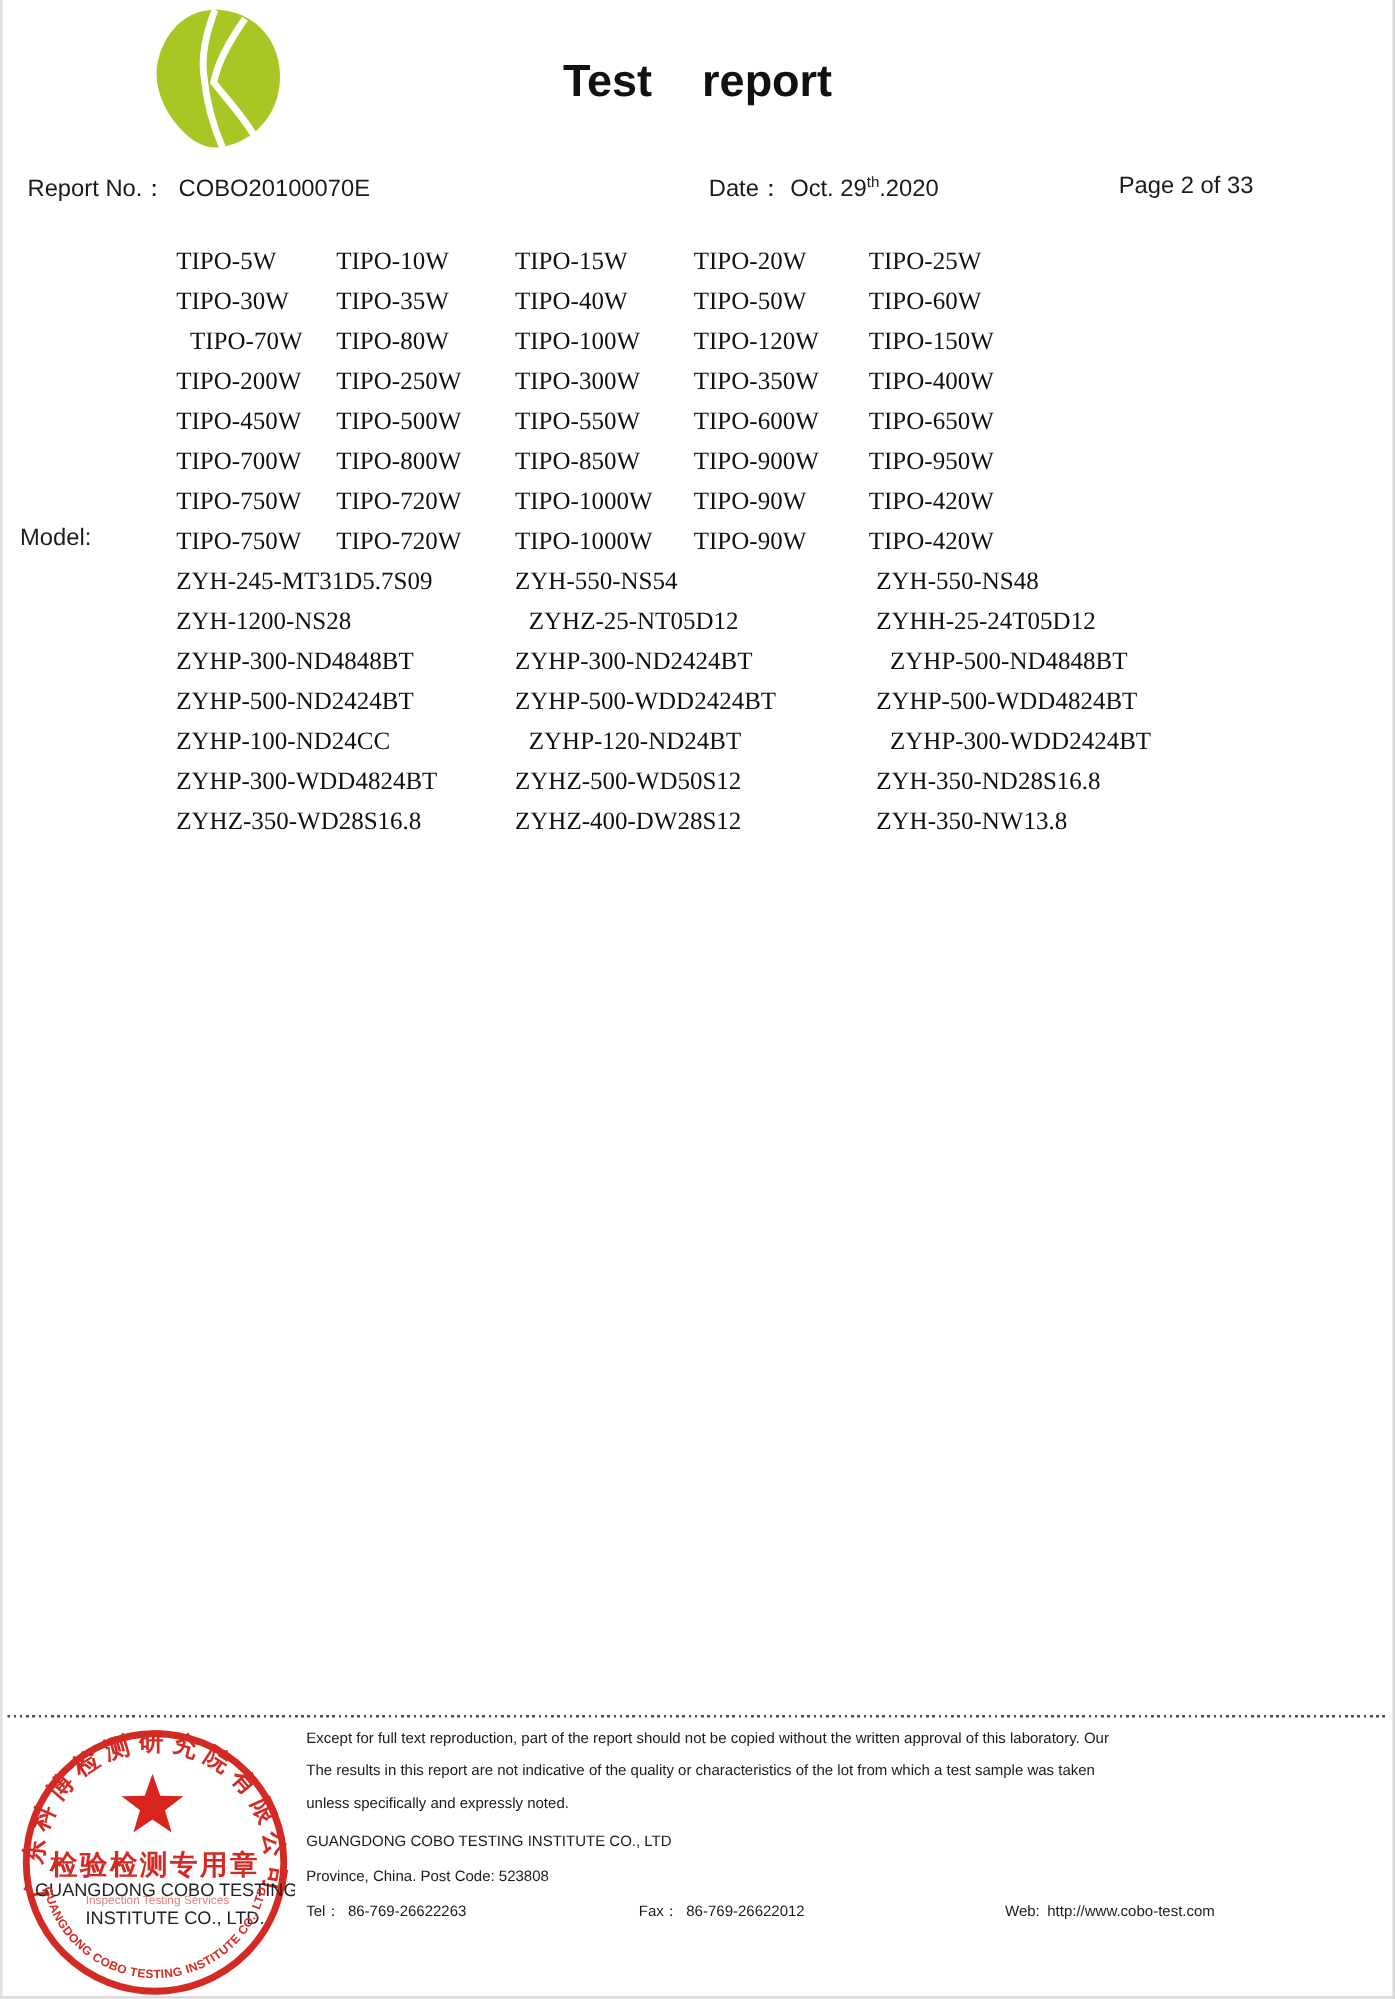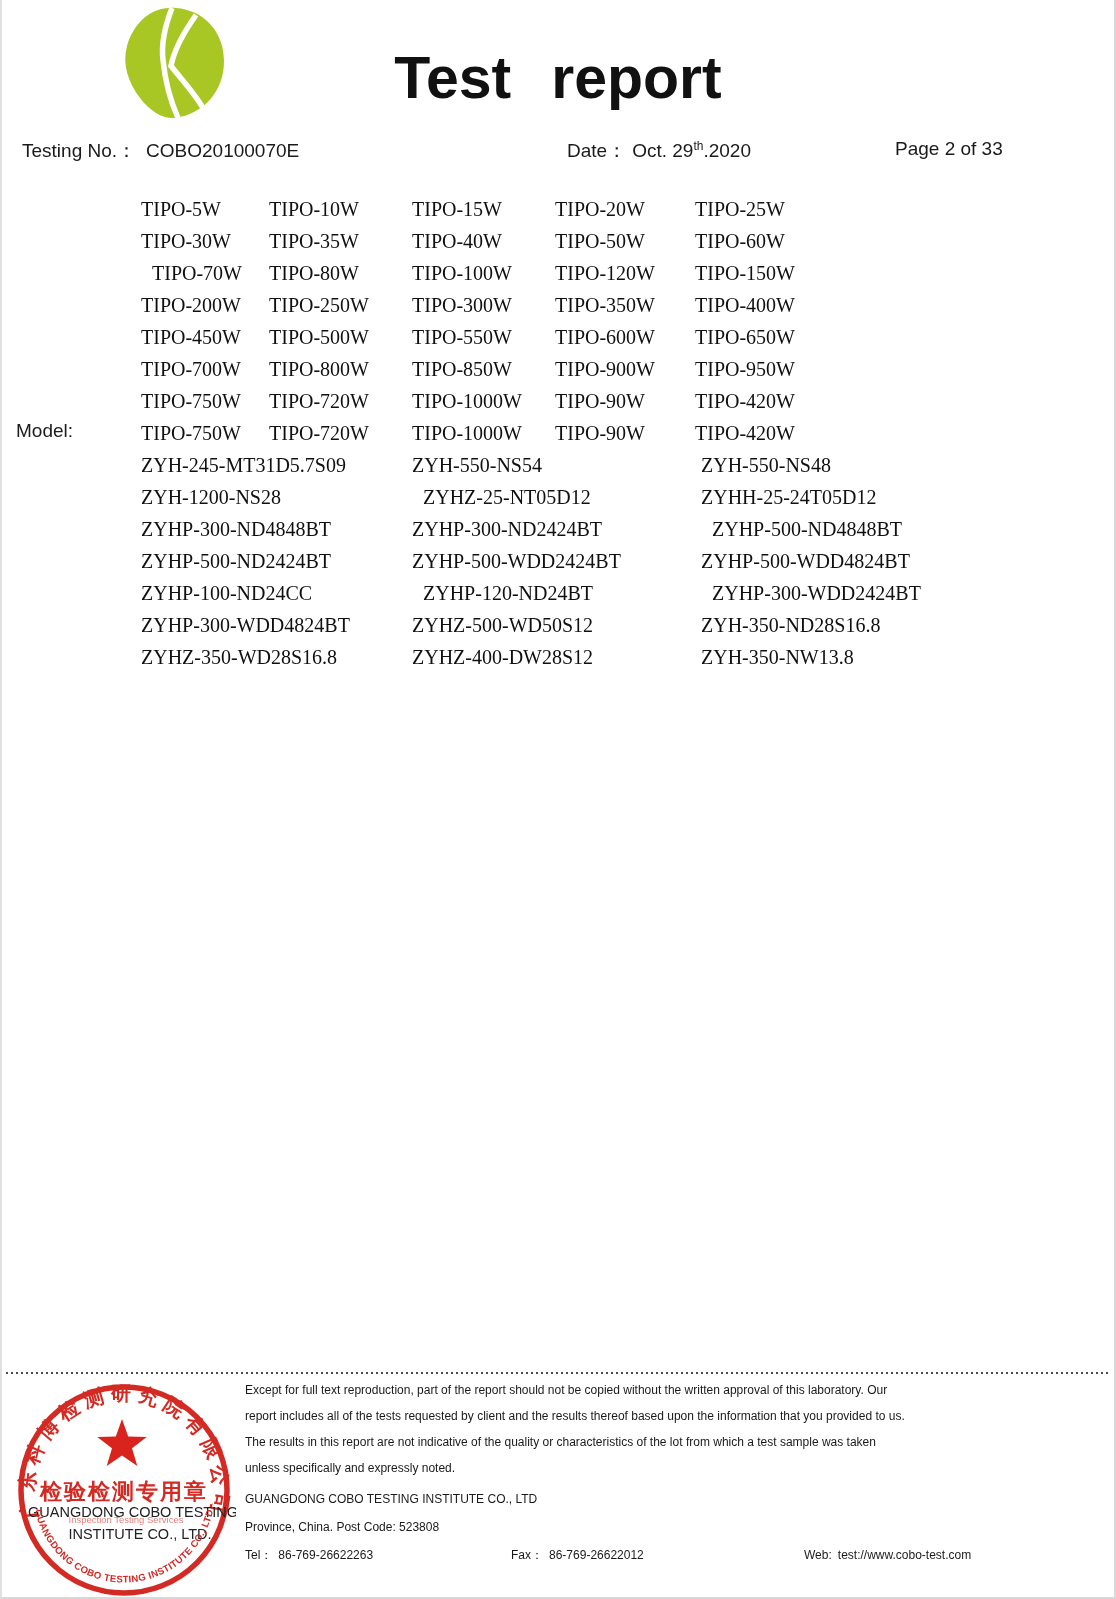--- a/index.html
+++ b/index.html
@@ -5,21 +5,21 @@
   html,body{margin:0;padding:0;background:#ffffff;}
   #page{
     position:relative;width:1116px;height:1599px;background:#fff;overflow:hidden;
     font-family:"Liberation Sans",sans-serif;color:#1c1c1c;
     border-left:2px solid #e0e0e0;border-right:2px solid #d8d8d8;border-bottom:2px solid #d8d8d8;
     box-sizing:border-box;
   }
   
   .logo{position:absolute;left:116px;top:6px;width:112px;height:114px;}
   .title{position:absolute;left:0;top:44px;width:100%;text-align:center;
-         font-size:59px;font-weight:bold;color:#111;}
+         font-size:36px;font-weight:bold;color:#111;}
   .title .w1{margin-right:40px;}
   .meta{position:absolute;top:138px;left:0;width:100%;font-size:19px;color:#1a1a1a;}
   .meta .rpt{position:absolute;left:20px;top:0;}
   .meta .rpt .val{margin-left:10px;}
   .meta .date{position:absolute;left:533px;top:0;margin-left:32px;}
   .meta .date .val{margin-left:6px;}
   .meta .date sup{font-size:12px;}
   .meta .pg{position:absolute;left:893px;top:0;}
   
   .model-label{position:absolute;left:14px;top:420px;font-size:19px;}
@@ -54,21 +54,21 @@
     <path d="M 54 2 C 47 20 43 38 45 54 C 47 74 52 94 60 112" fill="none" stroke="#ffffff" stroke-width="5.5"></path>
     <path d="M 78 9 C 66 26 56 44 53 60 C 64 74 77 88 85 102" fill="none" stroke="#ffffff" stroke-width="5.5"></path>
   </svg>
 
   <div class="title">
     <span class="w1">Test</span><span>report</span>
   </div>
 
   <div class="meta">
     <span class="rpt">
-      <span>Testing No.：</span><span class="val">COBO20100070E</span>
+      <span>Report No.：</span><span class="val">COBO20100070E</span>
     </span>
     <span class="date">
       <span>Date：</span><span class="val"><span>Oct. 29</span><sup>th</sup><span>.2020</span></span>
     </span>
     <span class="pg">Page 2 of 33</span>
   </div>
 
   <div class="model-label">Model:</div>
 
   <div class="model-table">
@@ -181,31 +181,30 @@
     <text x="112" y="142" text-anchor="middle" font-size="9.5" fill="#d42a24" opacity="0.6">Inspection Testing Services</text>
     <text x="119" y="136" text-anchor="middle" font-size="14.5" fill="#222222">GUANGDONG COBO TESTING</text>
     <text x="126" y="158" text-anchor="middle" font-size="14.5" fill="#222222">INSTITUTE CO., LTD.</text>
     <text font-size="9.6" font-weight="bold" fill="#d42a24" letter-spacing="0.3">
       <textPath href="#arc-bottom" startOffset="50%" text-anchor="middle">GUANGDONG COBO TESTING INSTITUTE CO., LTD</textPath>
     </text>
   </svg>
 
   <div class="ftext">
     <div class="dline">Except for full text reproduction, part of the report should not be copied without the written approval of this laboratory. Our</div>
-    <div class="dline">report includes all of the tests requested by client and the results thereof based upon the information that you provided to us.</div>
     <div class="dline">The results in this report are not indicative of the quality or characteristics of the lot from which a test sample was taken</div>
     <div class="dline">unless specifically and expressly noted.</div>
     <div class="cline first-c">GUANGDONG COBO TESTING INSTITUTE CO., LTD</div>
     <div class="cline">Province, China. Post Code: 523808</div>
     <div class="telrow">
       <span class="tel">
         <span class="lbl">Tel：</span><span>86-769-26622263</span>
       </span>
       <span class="fax">
         <span class="lbl">Fax：</span><span>86-769-26622012</span>
       </span>
       <span class="web">
-        <span class="lbl">Web:</span><span>test://www.cobo-test.com</span>
+        <span class="lbl">Web:</span><span>http://www.cobo-test.com</span>
       </span>
     </div>
   </div>
 
 </div>
 
 </body></html>

